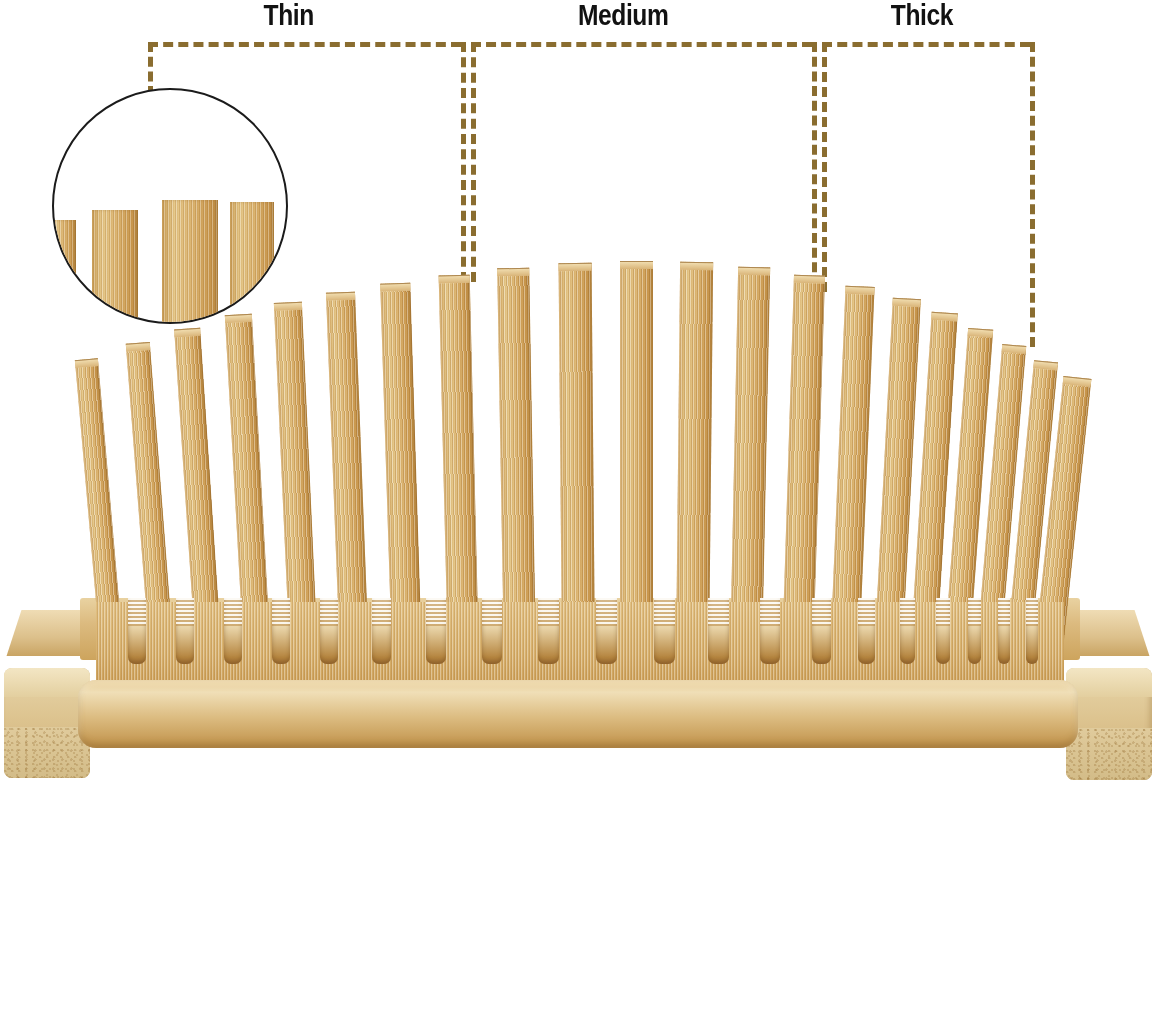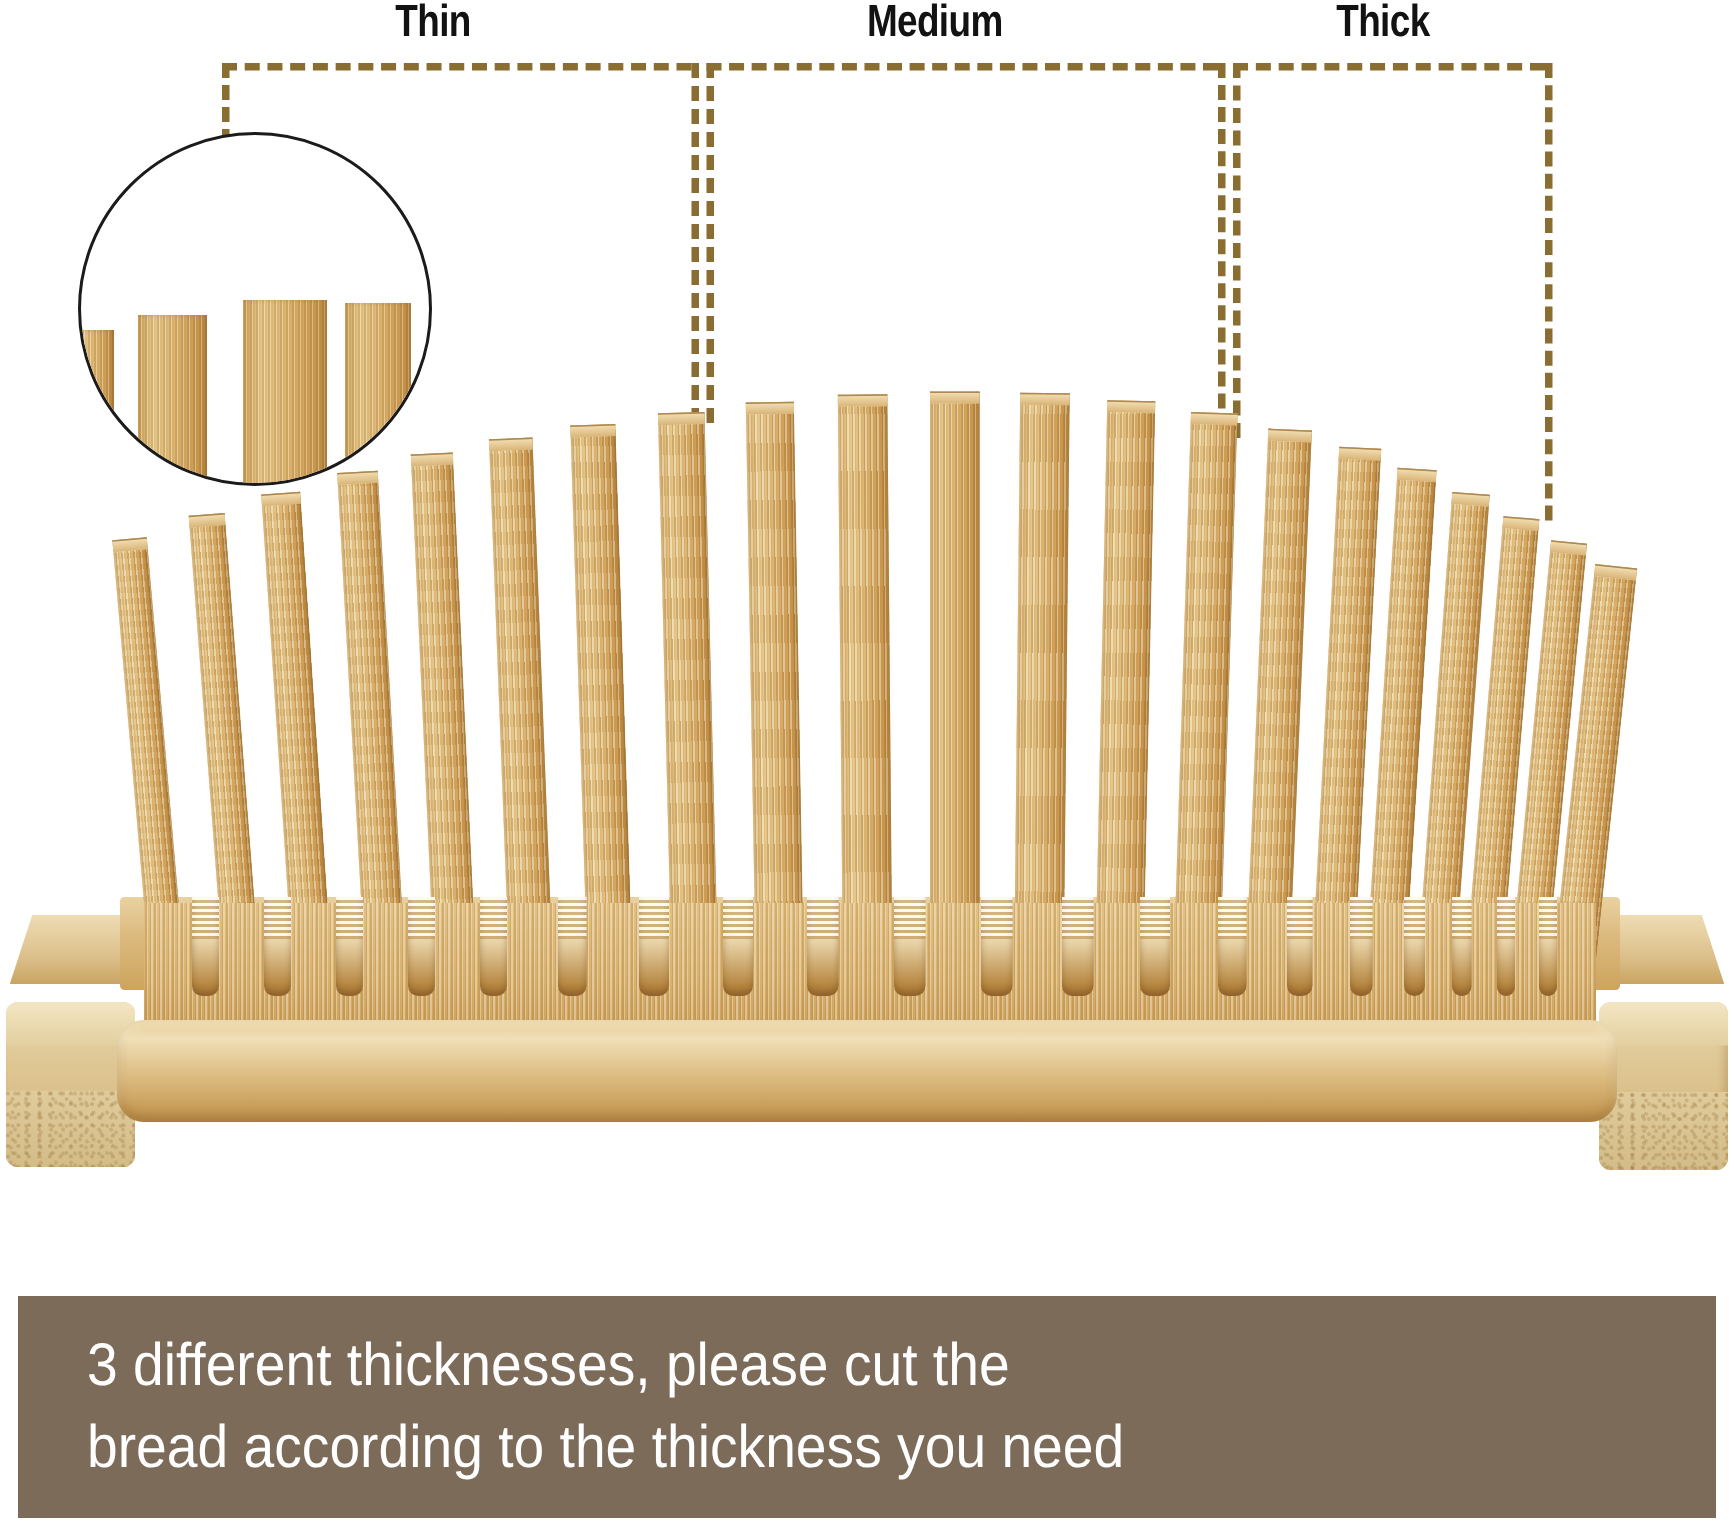--- a/index.html
+++ b/index.html
@@ -304,18 +304,14 @@
       <div class="endgrain"></div>
     </div>
     <div class="foot" style="left:1066px;top:388px;width:86px;height:112px;">
       <div class="foot-shadowtop"></div>
       <div class="endgrain"></div>
     </div>
 
     <div id="rail" style="left:78px;top:400px;width:1000px;height:68px;"></div>
   </div>
 
-  <div id="banner" style="left:12px;top:864px;width:1132px;height:148px;">
-    <div class="line">3 different thicknesses, please cut the</div>
-    <div class="line">bread according to the thickness you need</div>
-  </div>
 
 </div>
 
 </body></html>

